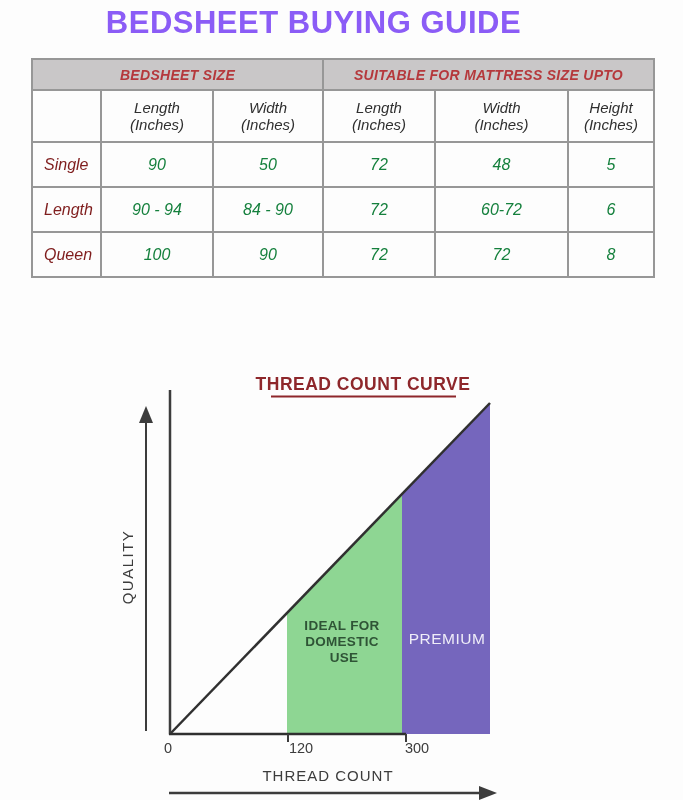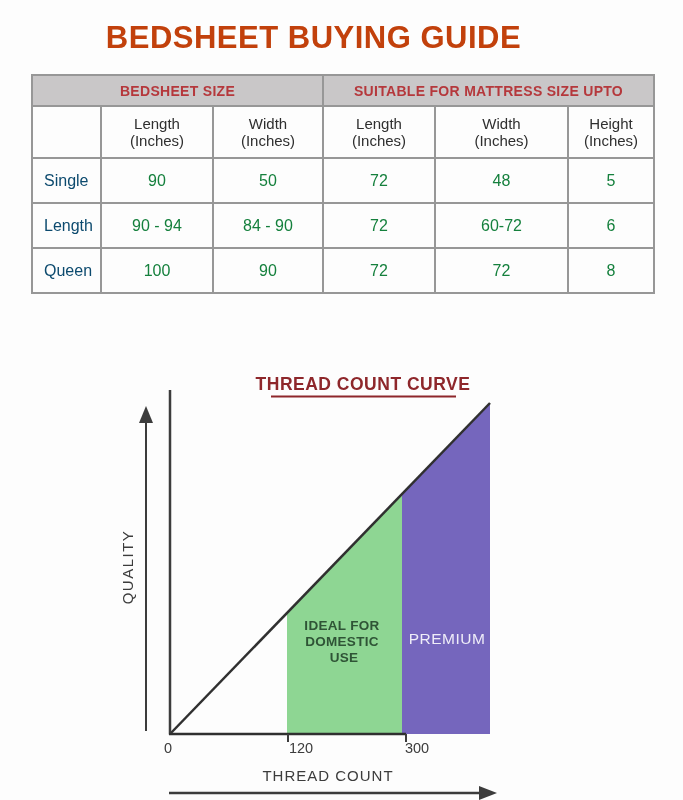--- a/index.html
+++ b/index.html
@@ -2,38 +2,38 @@
 <html><head>
 <meta charset="utf-8">
 <style>
   html, body { margin: 0; padding: 0; }
   body {
     width: 683px; height: 800px; position: relative;
     background: #fdfdfd; overflow: hidden;
     font-family: "Liberation Sans", sans-serif;
   }
   .page-title {
-    position: absolute; top: 18px; left: 0; width: 627px;
+    position: absolute; top: 3px; left: 0; width: 627px;
     text-align: center; font-size: 31px; font-weight: bold;
-    color: #c2410c; letter-spacing: 0.5px; line-height: 40px;
+    color: #8b5cf6; letter-spacing: 0.5px; line-height: 40px;
   }
   table.guide {
-    position: absolute; left: 31px; top: 74px; width: 622px;
-    border-collapse: collapse; table-layout: fixed;
+    position: absolute; left: 31px; top: 58px; width: 622px;
+    border-collapse: collapse; table-layout: fixed; font-style: italic;
   }
   table.guide td { border: 2px solid #979797; padding: 0; text-align: center; vertical-align: middle; }
   tr.group-row td {
     background: #c9c7c8; height: 29px;
     color: #b5383c; font-weight: bold; font-size: 14px; letter-spacing: 0.3px;
   }
   tr.colhead-row td { height: 50px; margin-top: 12px; }
   .colhead-line { font-size: 15px; line-height: 17px; color: #2f2f2f; }
   tr.data-row td { height: 43px; font-size: 16px; color: #15803d; }
   tr.data-row td.rowlabel {
-    text-align: left; padding-left: 11px; color: #0c4a6e;
+    text-align: left; padding-left: 11px; color: #7f1d1d;
   }
   svg.chart { position: absolute; left: 0; top: 0; width: 683px; height: 800px; }
   .svg-txt { font-family: "Liberation Sans", sans-serif; }
 </style>
 </head>
 <body>
 
 <div class="page-title">BEDSHEET BUYING GUIDE</div>
 
 <table class="guide">

